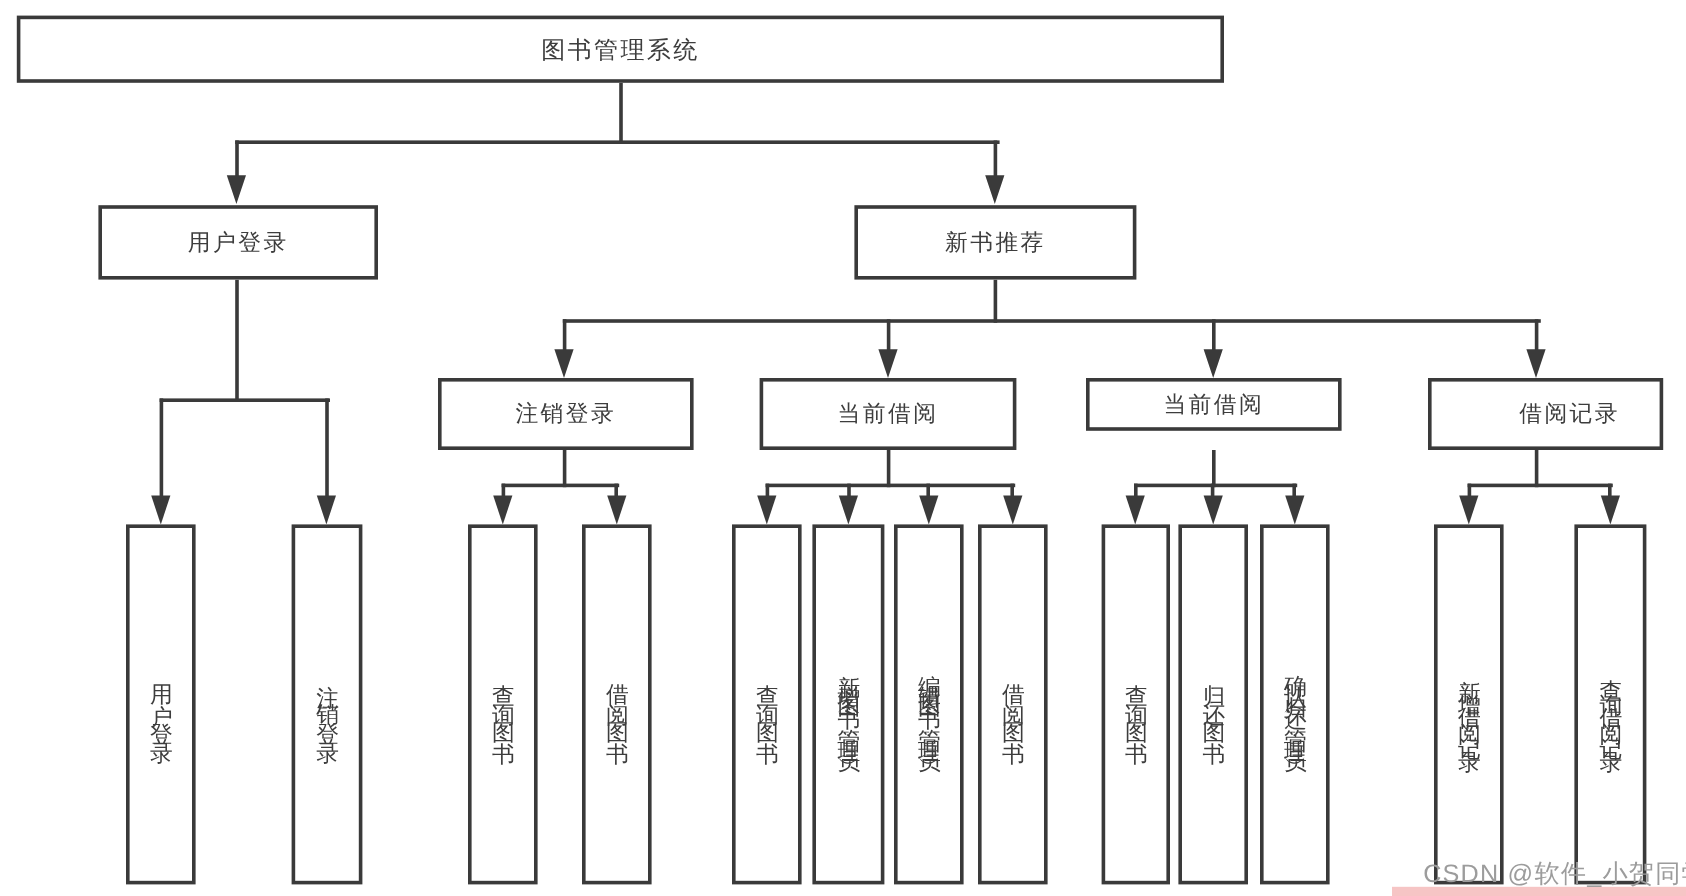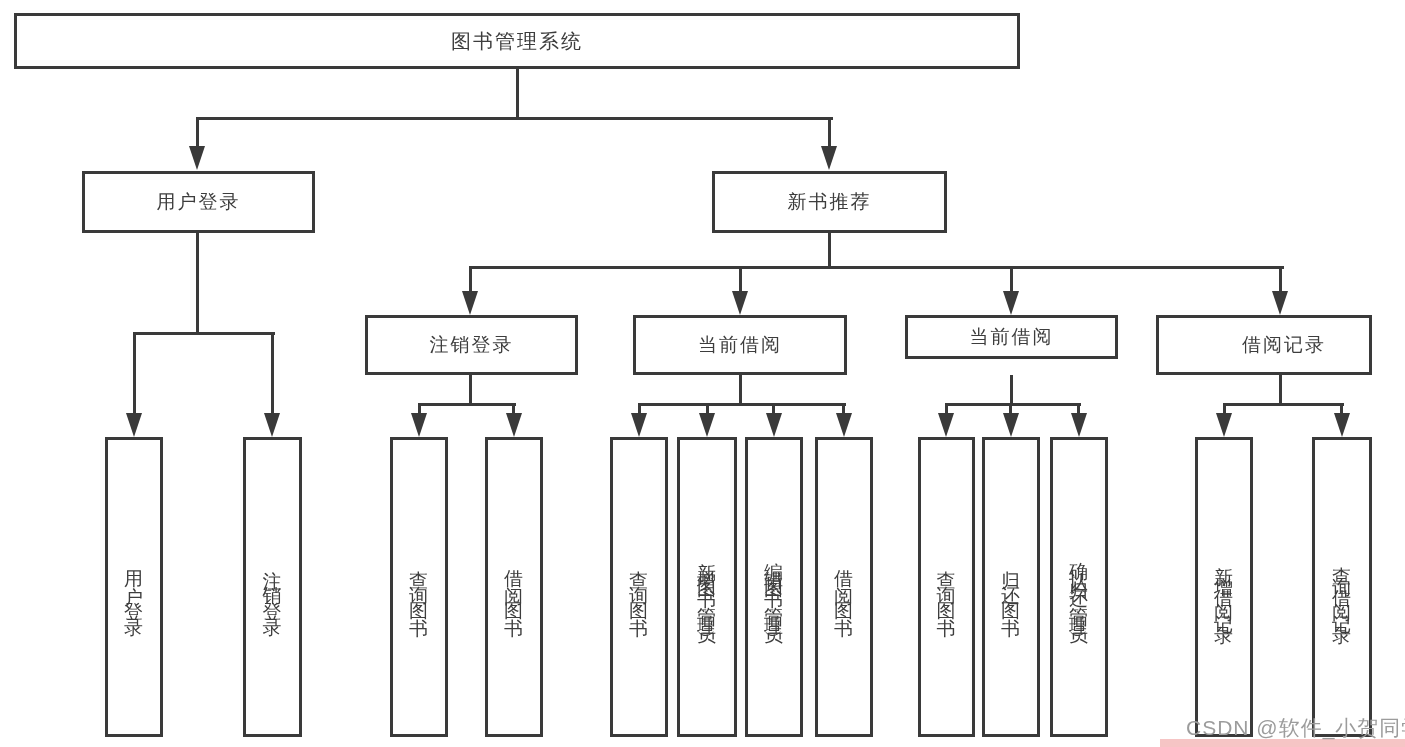--- a/index.html
+++ b/index.html
@@ -91,21 +91,21 @@
 
   <div class="box hbox" style="left:365px;top:315px;width:213px;height:60px;">
     <span>注销登录</span>
   </div>
   <div class="box hbox" style="left:633px;top:315px;width:214px;height:60px;">
     <span>当前借阅</span>
   </div>
   <div class="box hbox" style="left:905px;top:315px;width:213px;height:44px;">
     <span>当前借阅</span>
   </div>
-  <div class="box hbox" style="left:1156px;top:315px;width:216px;height:60px;padding-left:40px;">
+  <div class="box hbox" style="left:1190px;top:315px;width:196px;height:60px;padding-left:40px;">
     <span>借阅记录</span>
   </div>
 
   <div class="line" style="left:469px;top:375px;width:3px;height:31px;"></div>
   <div class="line" style="left:418px;top:403px;width:98px;height:3px;"></div>
   <div class="line" style="left:418px;top:403px;width:3px;height:12px;"></div>
   <div class="ah" style="left:411px;top:413px;"></div>
   <div class="line" style="left:512px;top:403px;width:3px;height:12px;"></div>
   <div class="ah" style="left:506px;top:413px;"></div>
 

